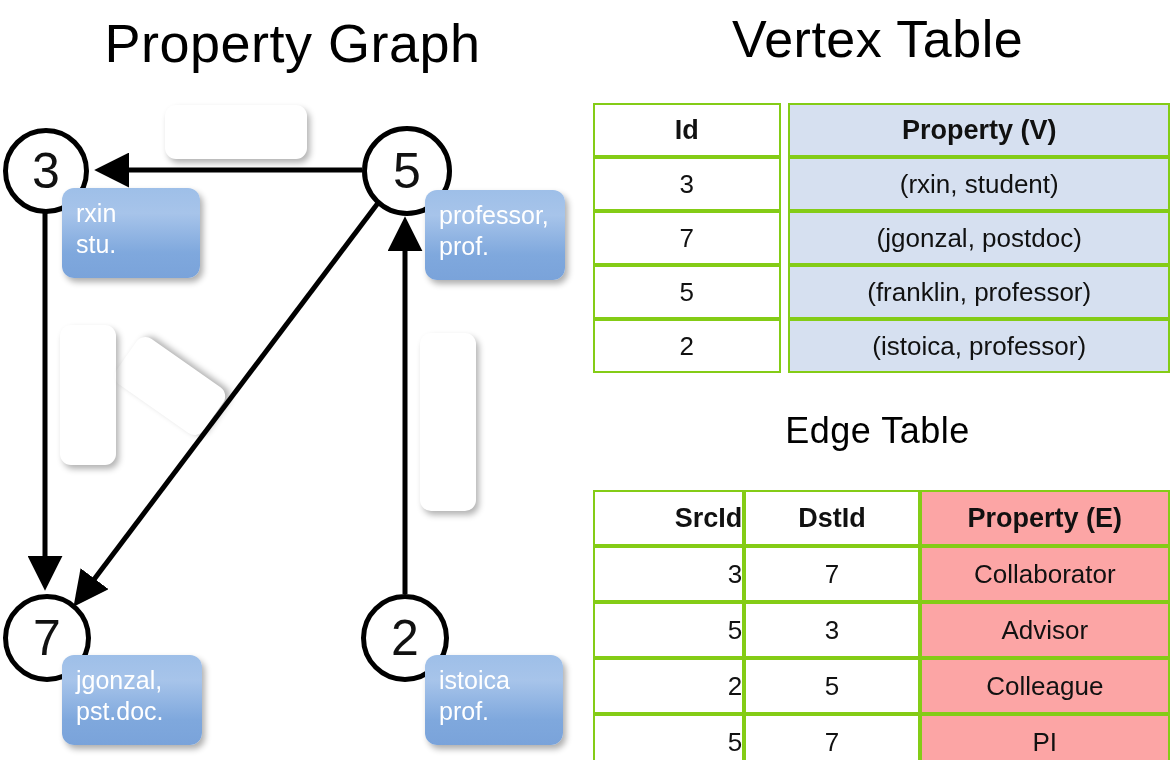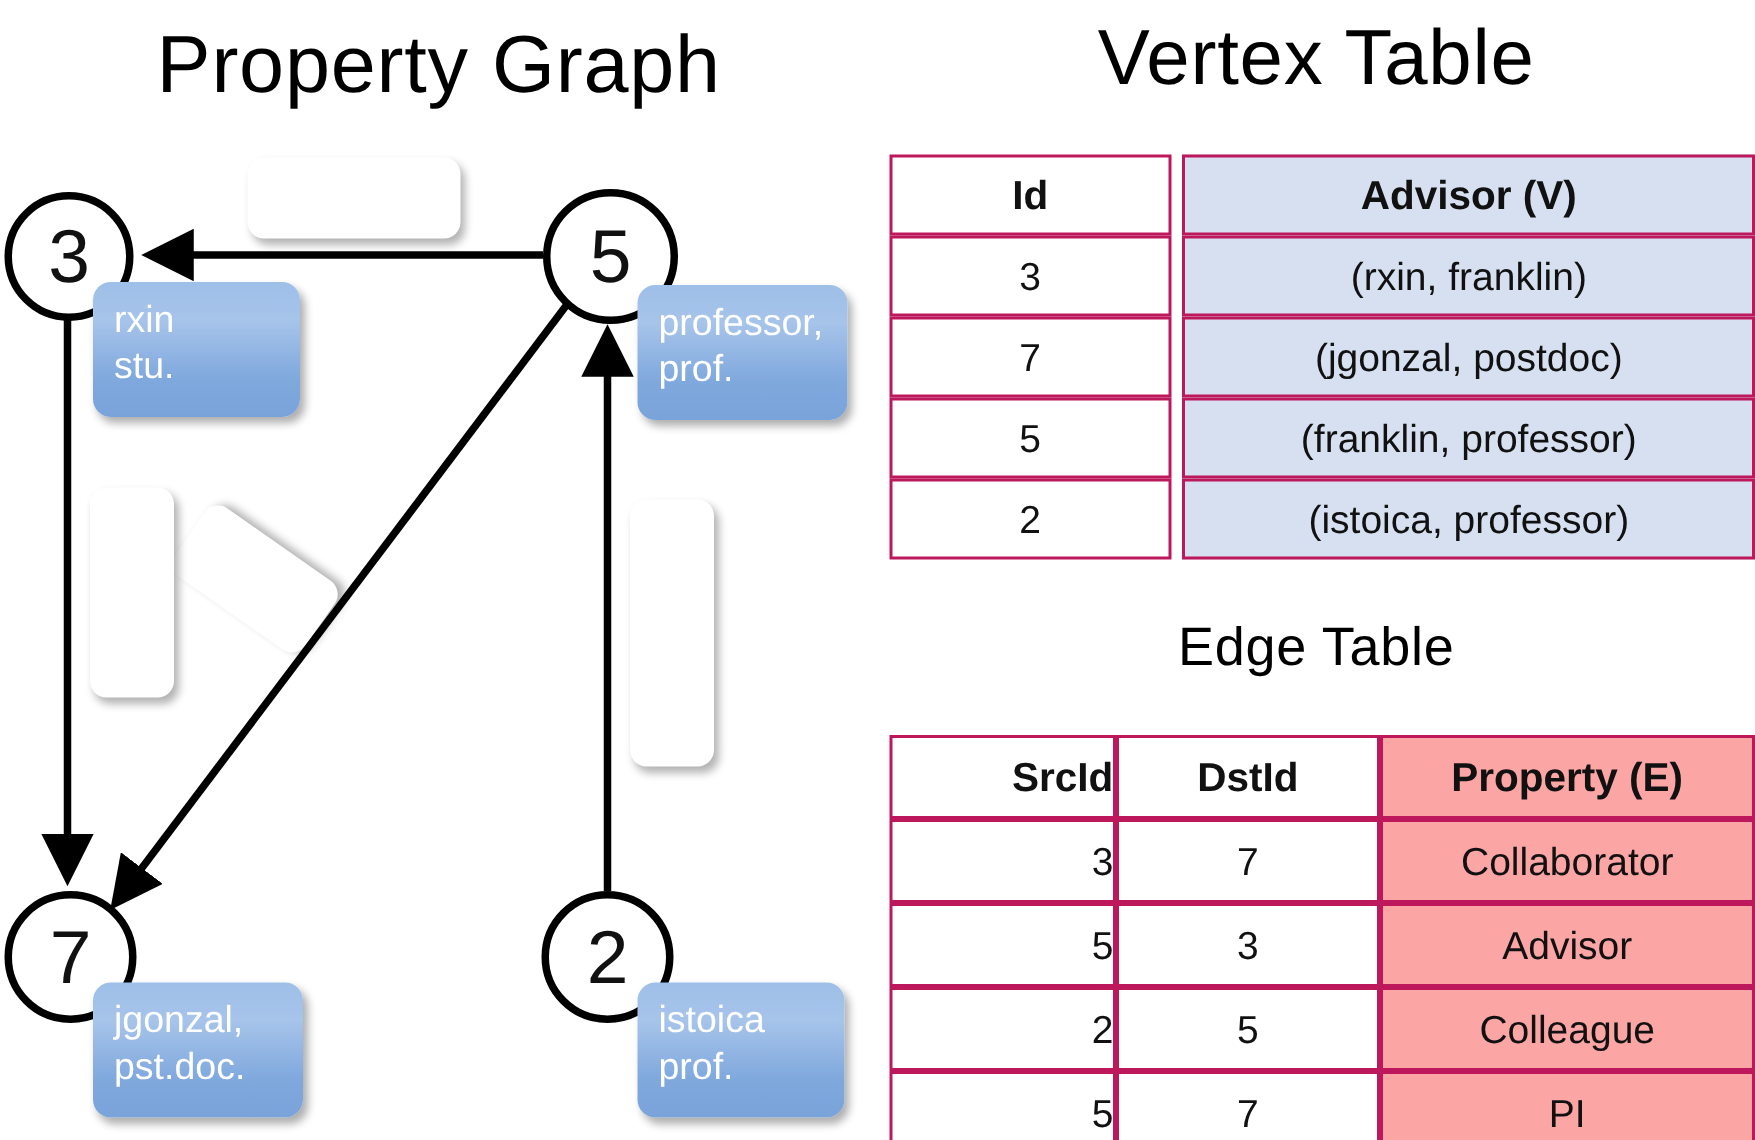--- a/index.html
+++ b/index.html
@@ -66,21 +66,21 @@
   .ebox.vert > span{
     transform:rotate(90deg);
     display:block;
   }
   .ebox.tilt{transform:rotate(-55deg);}
   .ebox.tilt > span{transform:rotate(90deg);display:block;}
 
   
   .tbl{position:absolute;border-collapse:separate;border-spacing:0;}
   .tbl td{
-    border:2px solid #be185d;
+    border:2px solid #84cc16;
     font-size:26px;font-weight:300;color:#111;
     text-align:center;
     font-family:"Liberation Sans", sans-serif;
     padding:0;
   }
   .tbl td.hdr{font-weight:bold;font-size:27px;}
   .tbl td.gapcol{border:none;width:8px;padding:0;}
   .blue-fill{background:#d6e0f0;}
   .orange-fill{background:#fca5a5;}
 
@@ -157,26 +157,26 @@
   <div class="node" id="node-3" style="left:3px;top:128px;width:86px;height:86px;">3</div>
   <div class="node" id="node-5" style="left:362px;top:126px;width:90px;height:90px;">5</div>
   <div class="node" id="node-7" style="left:3px;top:594px;width:88px;height:88px;">7</div>
   <div class="node" id="node-2" style="left:361px;top:594px;width:88px;height:88px;">2</div>
 
   <table class="tbl" id="vertex-table">
     <tbody>
       <tr>
         <td class="c-id hdr">Id</td>
         <td class="gapcol"></td>
-        <td class="c-prop hdr blue-fill">Advisor (V)</td>
+        <td class="c-prop hdr blue-fill">Property (V)</td>
       </tr>
       <tr>
         <td class="c-id">3</td>
         <td class="gapcol"></td>
-        <td class="c-prop blue-fill">(rxin, franklin)</td>
+        <td class="c-prop blue-fill">(rxin, student)</td>
       </tr>
       <tr>
         <td class="c-id">7</td>
         <td class="gapcol"></td>
         <td class="c-prop blue-fill">(jgonzal, postdoc)</td>
       </tr>
       <tr>
         <td class="c-id">5</td>
         <td class="gapcol"></td>
         <td class="c-prop blue-fill">(franklin, professor)</td>

